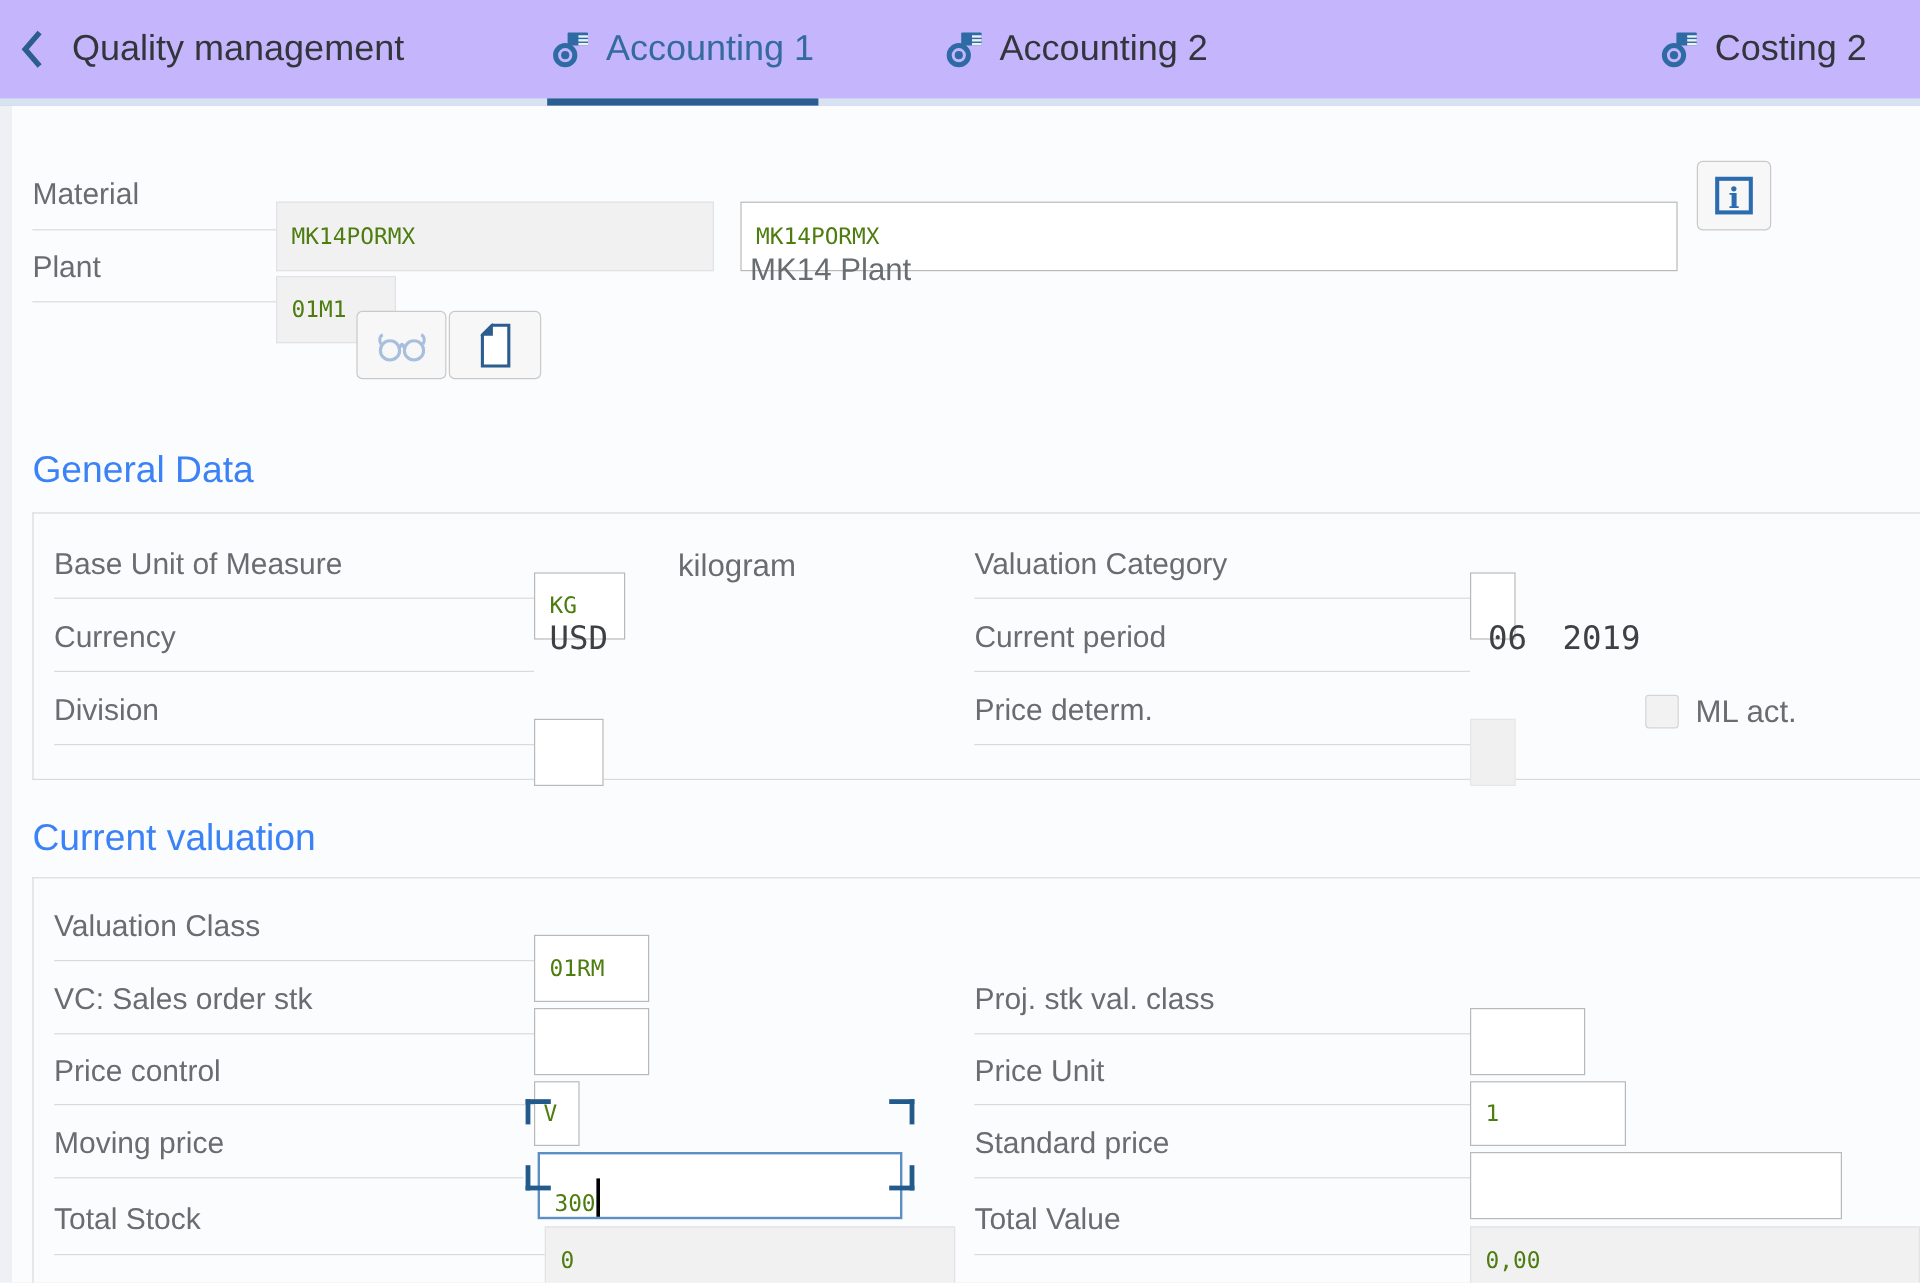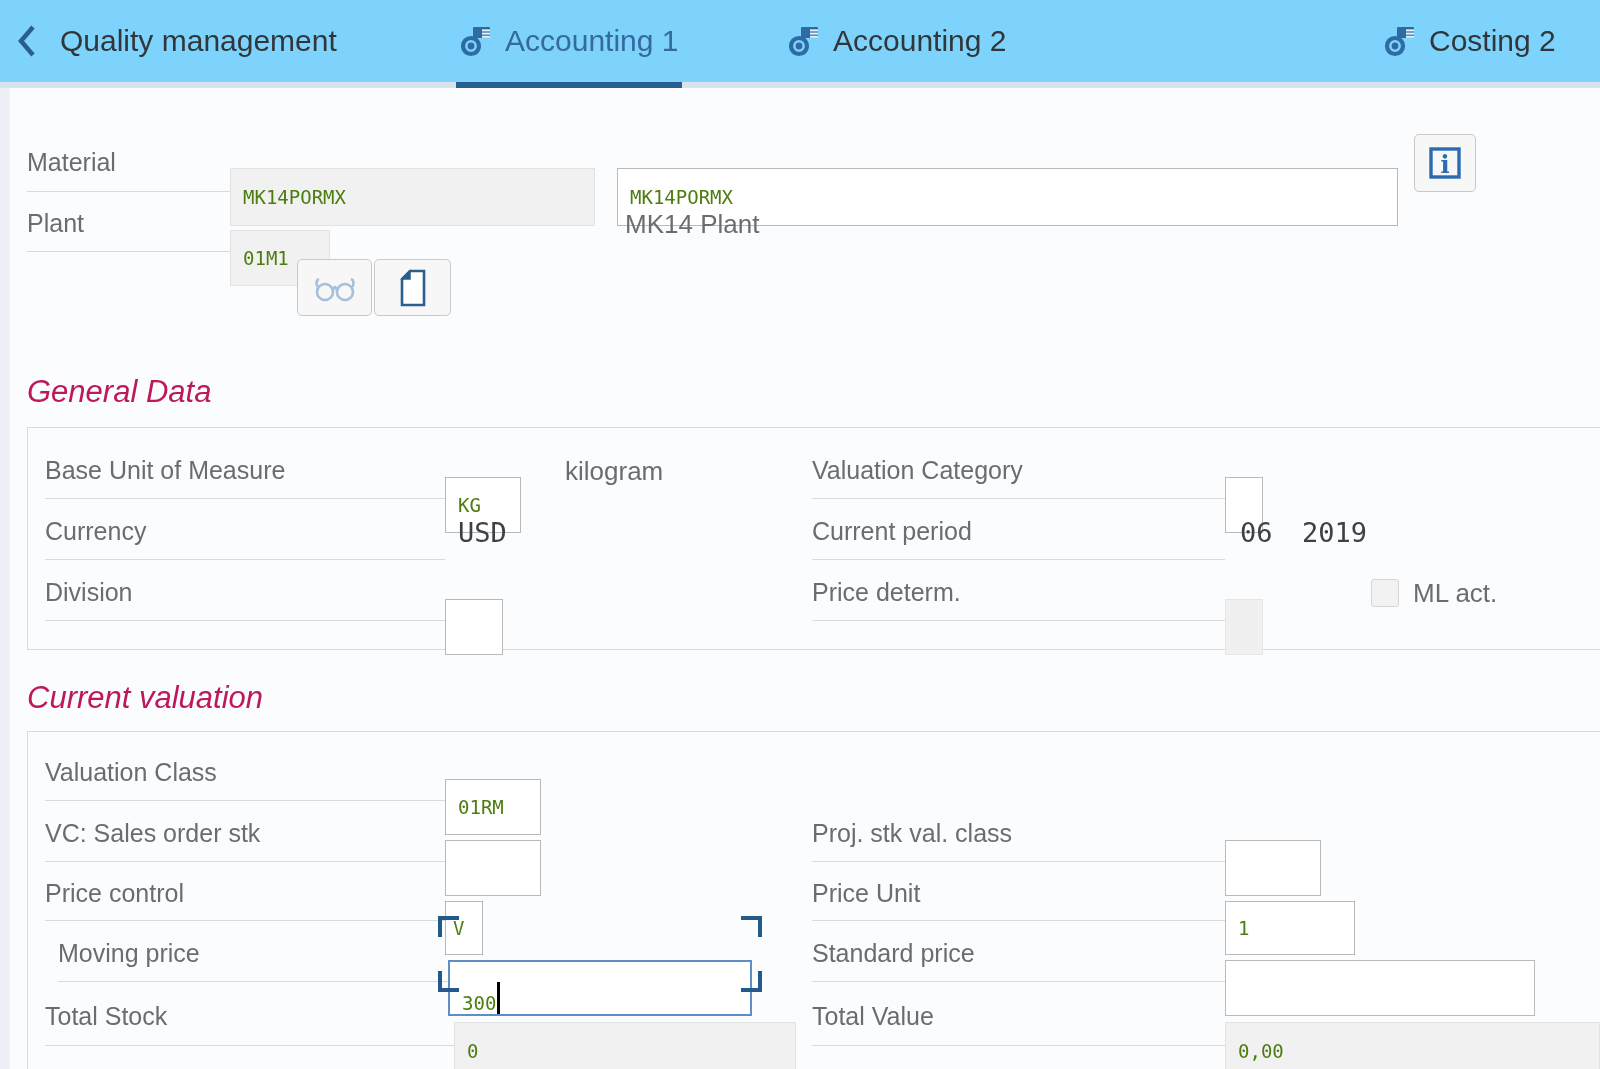--- a/index.html
+++ b/index.html
@@ -2,42 +2,42 @@
 <html><head>
 <meta charset="utf-8">
 <style>
   html,body{margin:0;padding:0;background:#e9eef4;}
   #screen{position:relative;width:1600px;height:1069px;overflow:hidden;
           background:#fbfcfe;font-family:"Liberation Sans",sans-serif;}
   
   #screen::before{content:"";position:absolute;left:0;top:0;width:10px;height:100%;background:#edf1f6;}
 
   
-  .tabbar{position:absolute;left:0;top:0;width:1600px;height:82px;background:#7dd3fc;
+  .tabbar{position:absolute;left:0;top:0;width:1600px;height:82px;background:#c4b5fd;
           border-bottom:6px solid #d8e3f0;z-index:5;}
   .backnav{position:absolute;left:14px;top:0;height:82px;display:flex;align-items:center;gap:22px;
            color:#32363a;font-size:30px;cursor:pointer;}
   .tab{position:absolute;top:0;height:82px;display:flex;align-items:center;gap:14px;
        font-size:30px;color:#32363a;cursor:pointer;white-space:nowrap;}
   .tab.selected{color:#356a9f;}
   .tab .sel-underline{position:absolute;left:-4px;right:-4px;bottom:-6px;height:6px;background:#2a5e90;}
 
   
   .lbl{position:absolute;display:flex;align-items:center;color:#6a6d70;font-size:25px;
        border-bottom:1px solid #dadada;box-sizing:border-box;}
   .box{position:absolute;display:flex;align-items:center;box-sizing:border-box;
        background:#ffffff;border:1px solid #b9b9b9;padding:0 12px;
        font-family:"DejaVu Sans Mono","Liberation Mono",monospace;font-size:19px;color:#4d7c0f;margin-top:34px;}
   .box.ro{background:#f1f1f2;border:1px solid #e2e2e4;}
   .box.dis{background:#f0f0f1;border:1px solid #e6e6e8;}
   .box.focused{border:2px solid #5e8fc4;align-items:flex-end;}
   .txtval{position:absolute;display:flex;align-items:center;
           font-family:"DejaVu Sans Mono","Liberation Mono",monospace;font-size:27px;color:#3e4144;}
   .desc{position:absolute;display:flex;align-items:center;color:#6a6d70;font-size:26px;text-align:right;}
-  .heading{position:absolute;color:#be185d;font-size:31px;font-style:italic;}
+  .heading{position:absolute;color:#3b82f6;font-size:31px;}
   .groupbox{position:absolute;border:1px solid #d9dadc;border-right:none;box-sizing:border-box;background:transparent;}
   .btn{position:absolute;display:flex;align-items:center;justify-content:center;
        background:#f7f7f7;border:1px solid #c9c9c9;border-radius:5px;cursor:pointer;box-sizing:border-box;}
   .checkbox{position:absolute;width:28px;height:28px;background:#f2f2f2;
             border:1px solid #d5d5d5;border-radius:3px;box-sizing:border-box;}
   .caret{display:inline-block;width:3px;height:32px;background:#000;margin-left:1px;}
   
   .corners{position:absolute;pointer-events:none;}
   .corner{position:absolute;width:17px;height:17px;border-color:#235a8c;border-style:solid;border-width:0;}
   .corner.tl{left:0;top:0;border-top-width:4px;border-left-width:4px;}
@@ -159,21 +159,21 @@
   <div class="lbl" style="left:45px;top:806px;width:400px;height:56px;">VC: Sales order stk</div>
   <div class="box" style="left:445px;top:806px;width:96px;height:56px;"></div>
   <div class="lbl" style="left:812px;top:806px;width:413px;height:56px;">Proj. stk val. class</div>
   <div class="box" style="left:1225px;top:806px;width:96px;height:56px;"></div>
 
   <div class="lbl" style="left:45px;top:867px;width:400px;height:54px;">Price control</div>
   <div class="box" style="left:445px;top:867px;width:38px;height:54px;padding:0 7px;">V</div>
   <div class="lbl" style="left:812px;top:867px;width:413px;height:54px;">Price Unit</div>
   <div class="box" style="left:1225px;top:867px;width:130px;height:54px;">1</div>
 
-  <div class="lbl" style="left:58px;top:926px;width:391px;height:56px;">Moving price</div>
+  <div class="lbl" style="left:45px;top:926px;width:391px;height:56px;">Moving price</div>
   <div class="box focused" style="left:448px;top:926px;width:304px;height:56px;">
     <span>300</span>
     <span class="caret"></span>
   </div>
   <div class="corners" style="left:438px;top:916px;width:324px;height:76px;">
     <span class="corner tl"></span>
       <span class="corner tr"></span>
     <span class="corner bl"></span>
       <span class="corner br"></span>
   </div>

